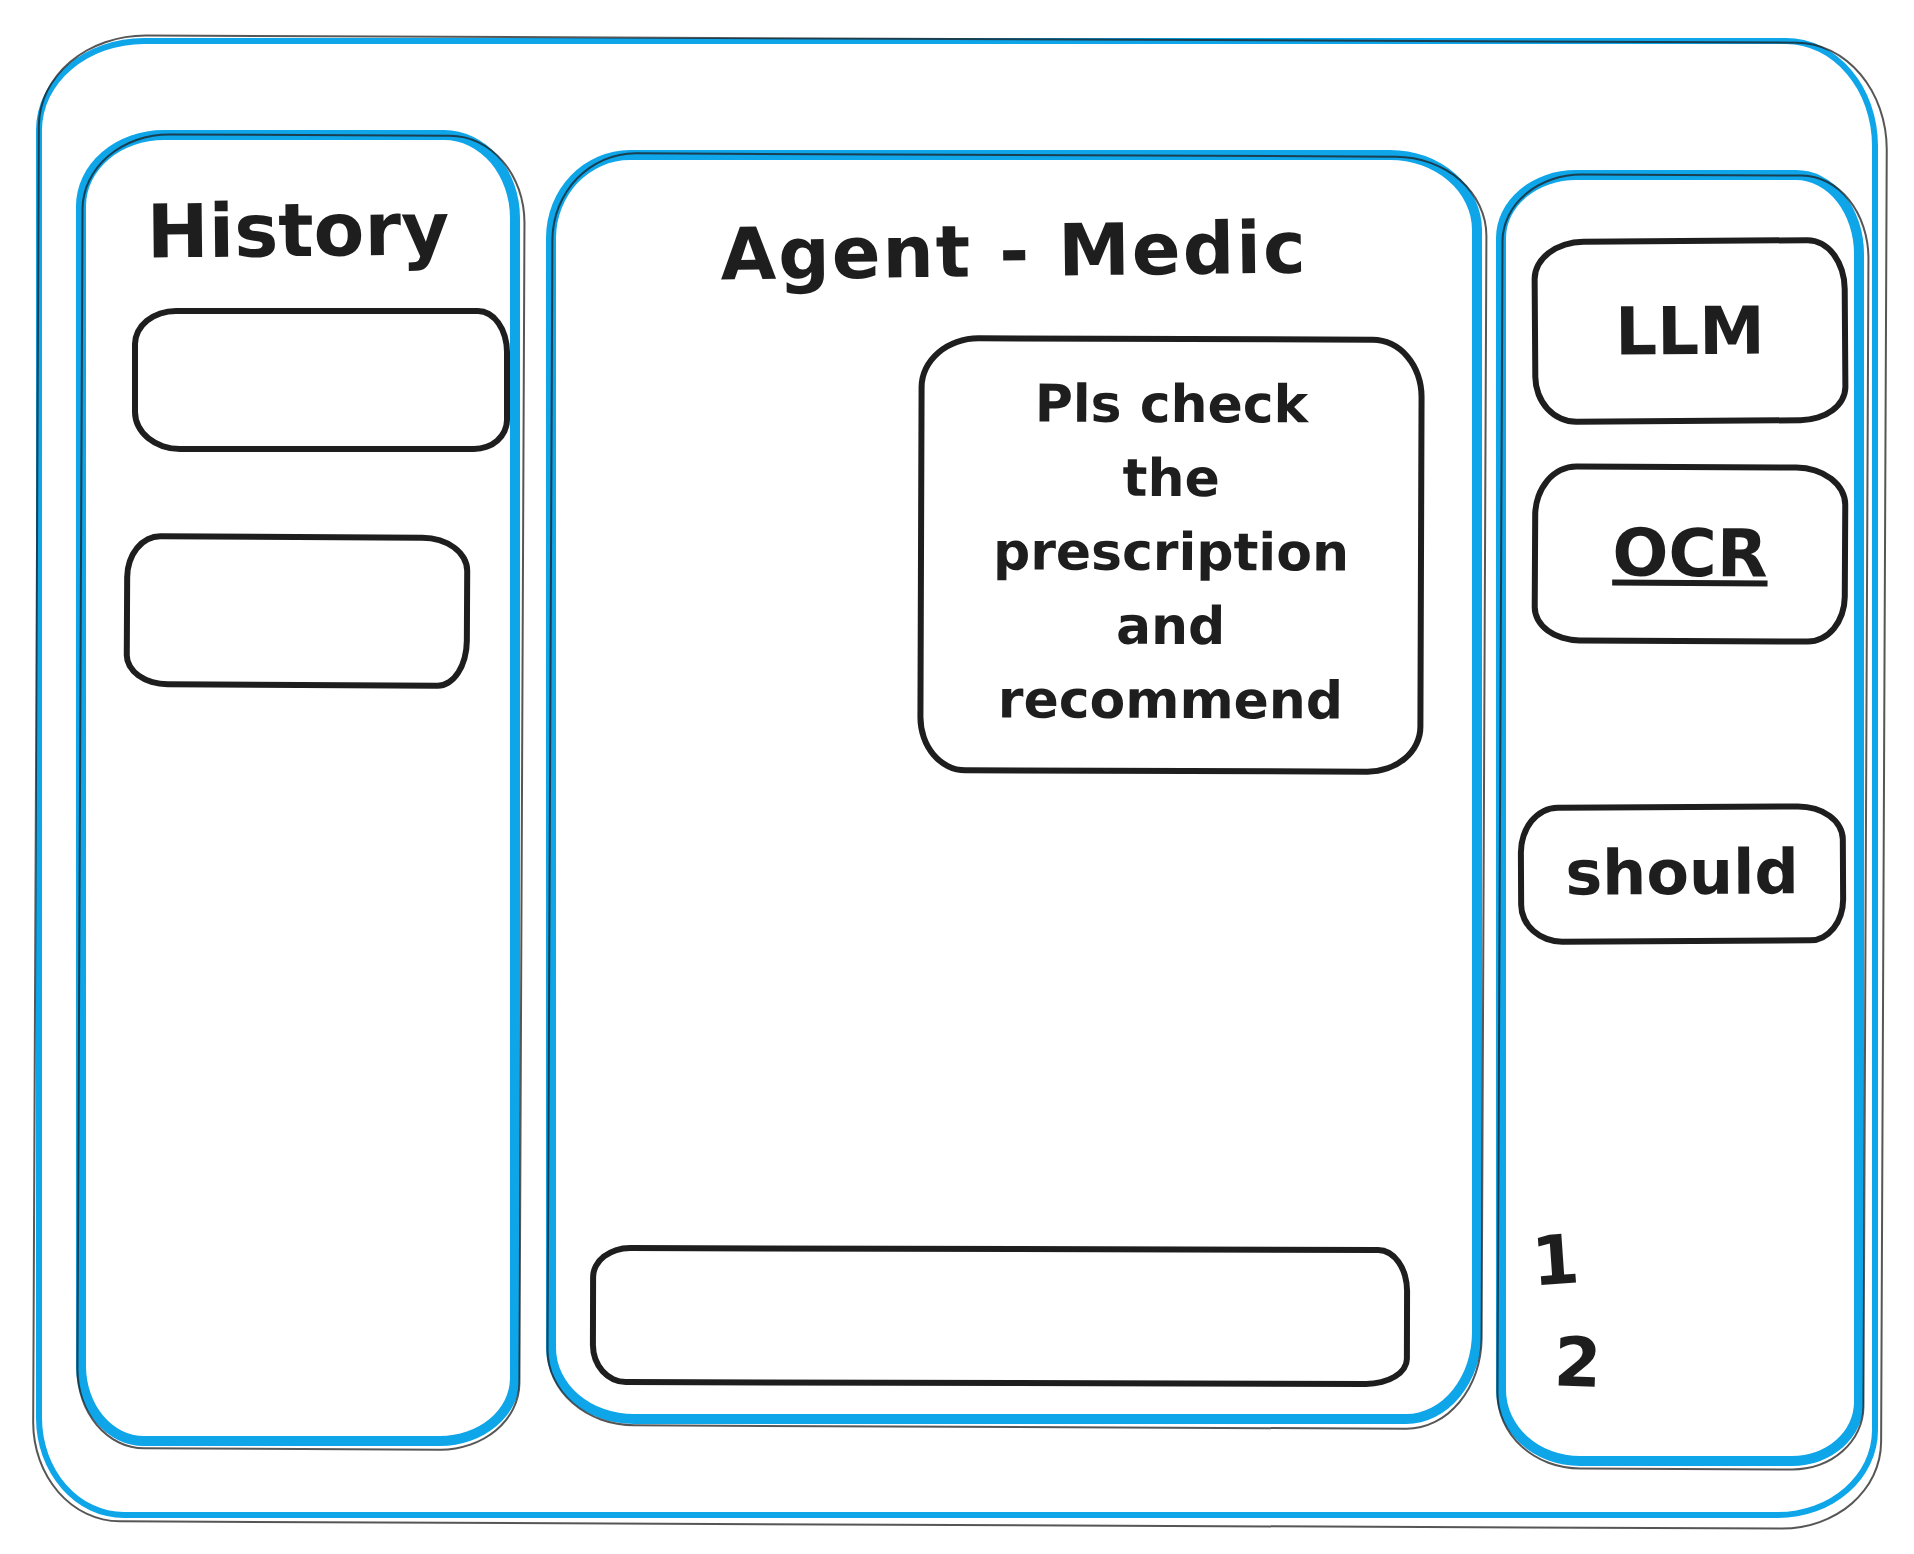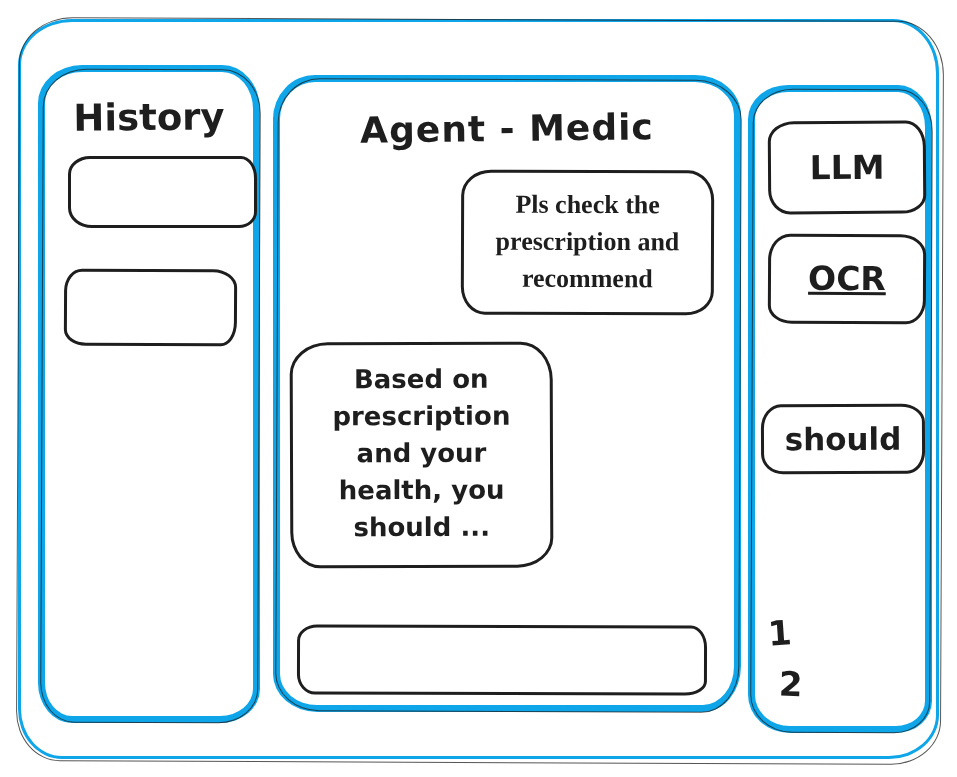--- a/index.html
+++ b/index.html
@@ -12,21 +12,21 @@
   .canvas {
     position: relative;
     width: 957px;
     height: 777px;
     background: #ffffff;
     overflow: hidden;
   }
   
   .sketch {
     position: absolute;
-    border: 7px solid #0ea5e9;
+    border: 5px solid #0ea5e9;
     background: #ffffff;
   }
   .sketch::before {
     content: "";
     position: absolute;
     inset: -5px;
     border: 1.5px solid rgba(30,30,30,0.75);
     border-radius: inherit;
     transform: rotate(0.25deg) translate(1.5px, 2px);
     pointer-events: none;
@@ -86,21 +86,20 @@
     text-align: center;
     font-weight: 700;
     font-size: 26px;
     line-height: 1.42;
   }
   .bubble.user {
     left: 181px; top: 88px; width: 253px; min-height: 142px;
     padding: 14px 28px;
     border-radius: 30px 26px 28px 24px / 26px 30px 24px 28px;
     transform: rotate(0.2deg);
-    font-family: Liberation Serif, serif;
   }
   .bubble.agent {
     left: 10px; top: 260px; width: 263px; min-height: 226px;
     padding: 16px 14px;
     border-radius: 38px 32px 36px 30px / 32px 38px 30px 36px;
     transform: rotate(-0.2deg);
   }
   .chat-input {
     position: absolute;
     left: 17px; top: 543px; width: 410px; height: 70px;
@@ -175,21 +174,20 @@
     <div class="sidebar-title">History</div>
     <div class="hist-item one"></div>
     <div class="hist-item two"></div>
   </div>
 
   <div class="sketch main">
     <div class="main-title">Agent - Medic</div>
 
     <div class="bubble user no-double">Pls check the prescription and recommend</div>
 
-    <div class="bubble agent no-double">Based on prescription and your health, you should ...</div>
 
     <input class="chat-input" type="text" placeholder="" style="">
   </div>
 
   <div class="sketch tools">
     <div class="tool-btn llm">LLM</div>
     <div class="tool-btn ocr">OCR</div>
     <div class="tool-btn params">should</div>
     <div class="doc-num n1">1</div>
     <div class="doc-num n2">2</div>

